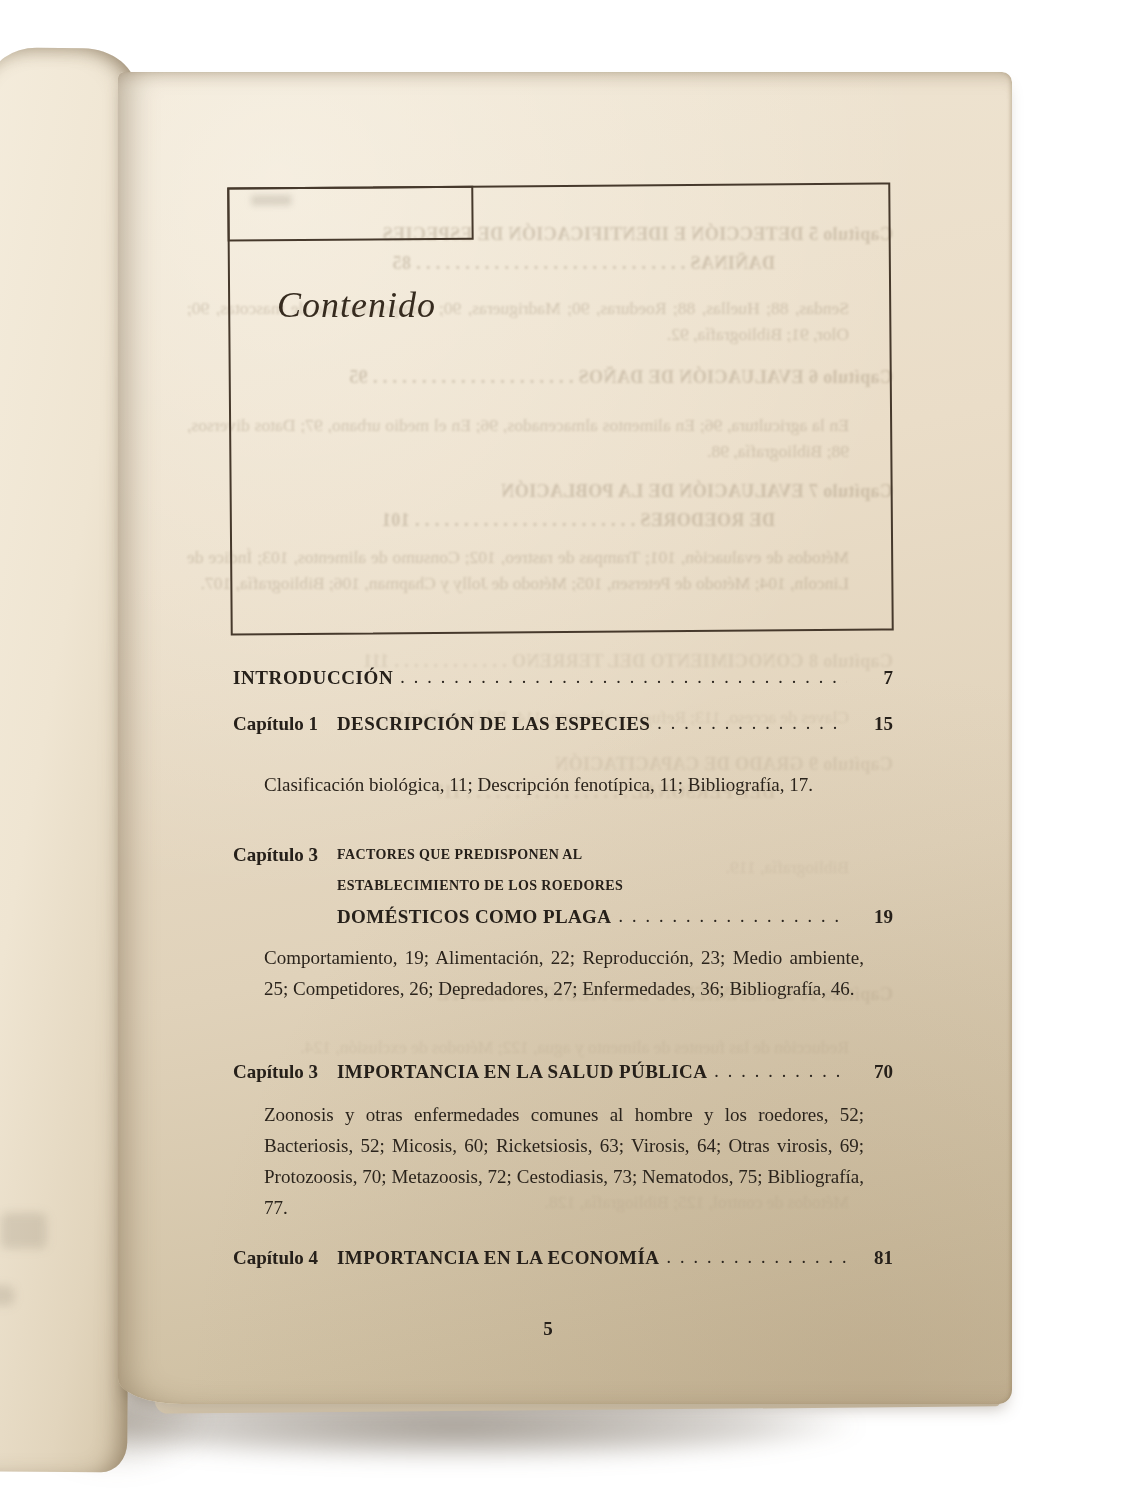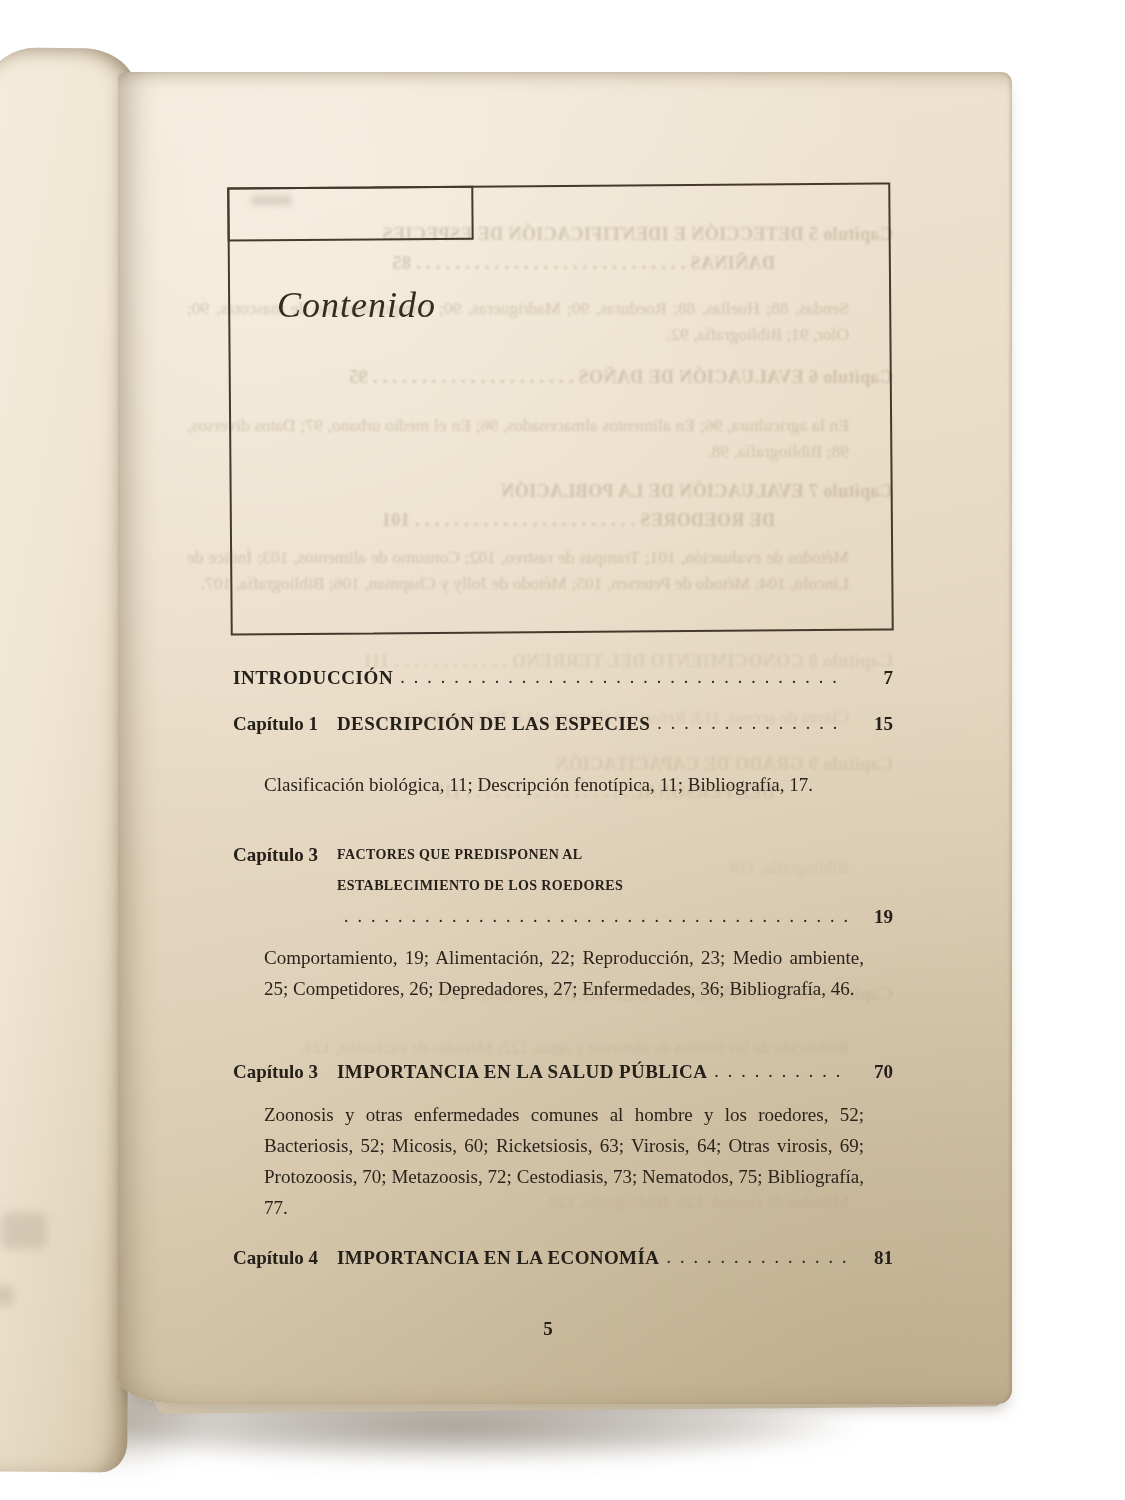--- a/index.html
+++ b/index.html
@@ -143,20 +143,21 @@
           <span class="page-col">15</span>
         </div>
         <div class="topics" style="top:697px">Clasificación biológica, 11; Descripción fenotípica, 11; Bibliografía, 17.</div>
 
         <div class="row" style="top:767px">
           <span class="chap-col">Capítulo 3</span>
           <span class="title-col">
             <span class="tline">FACTORES QUE PREDISPONEN AL</span>
             <span class="tline" style="display:block">ESTABLECIMIENTO DE LOS ROEDORES</span>
             <span class="tline-last">
+              <span class="ttext">DOMÉSTICOS COMO PLAGA</span>
               <span class="leader">..........................................................................................</span>
             </span>
           </span>
           <span class="page-col">19</span>
         </div>
         <div class="topics" style="top:870px">Comportamiento, 19; Alimentación, 22; Reproducción, 23; Medio ambiente, 25; Competidores, 26; Depredadores, 27; Enfermedades, 36; Bibliografía, 46.</div>
 
         <div class="row" style="top:984px">
           <span class="chap-col">Capítulo 3</span>
           <span class="title-col">

